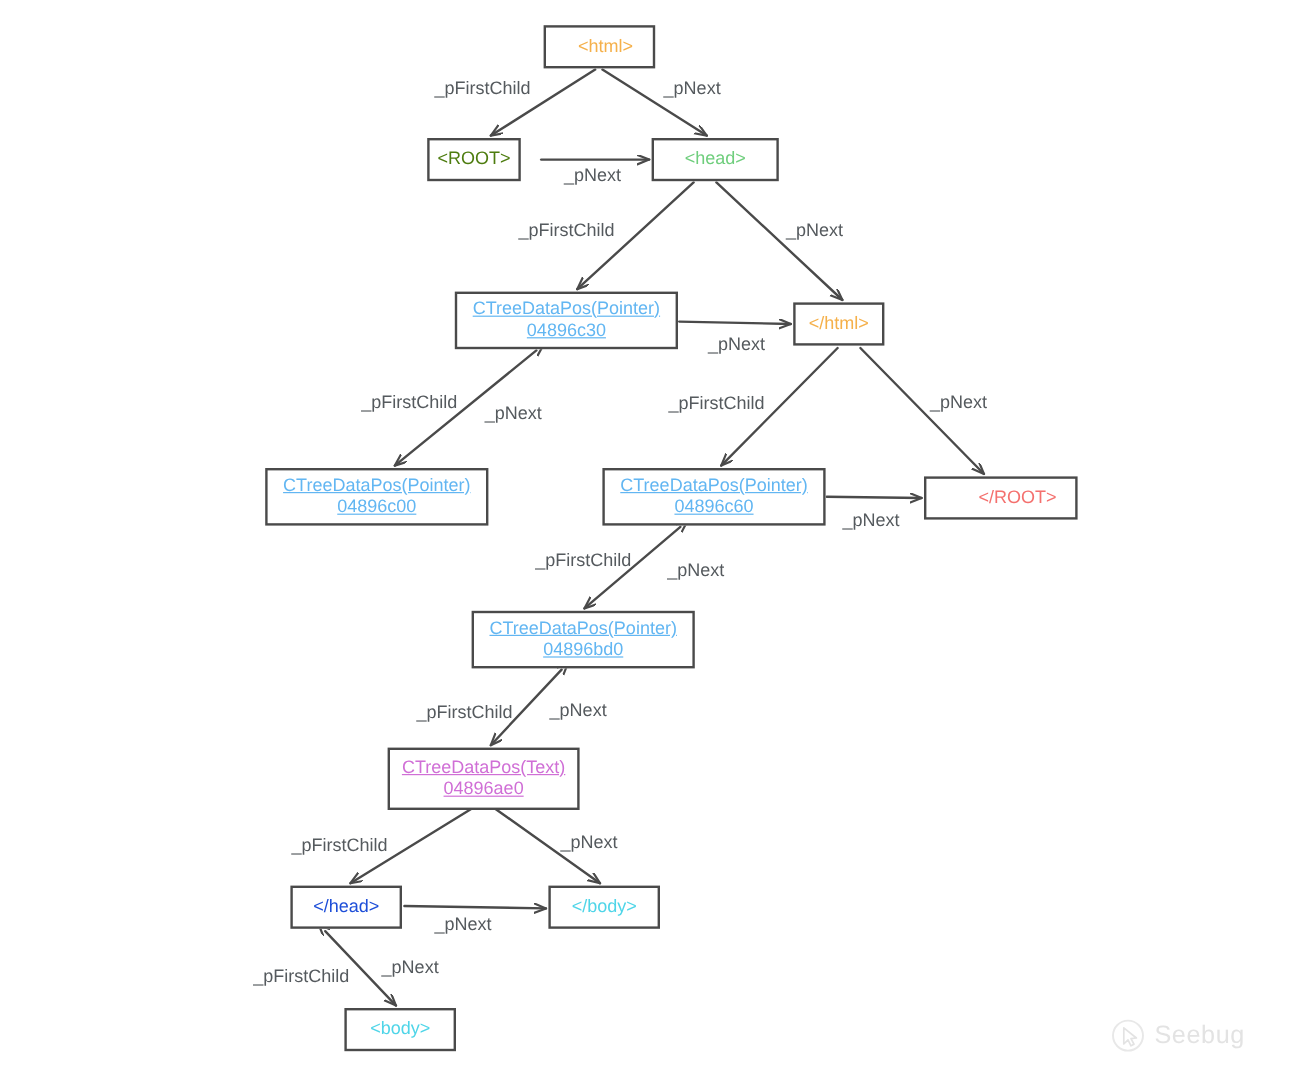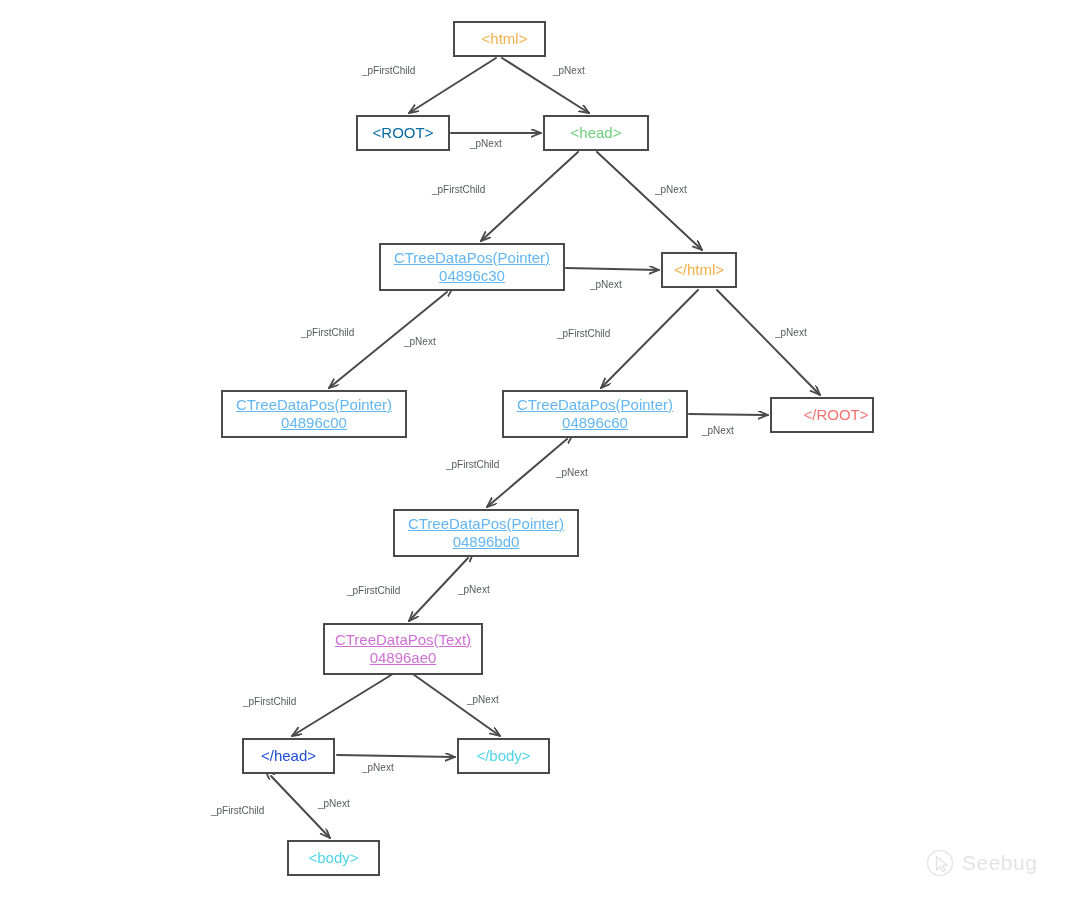--- a/index.html
+++ b/index.html
@@ -33,21 +33,21 @@
     line-height: 1.22;
     white-space: nowrap;
     z-index: 3;
   }
   .node .l1 { display: block; }
   .node .l2 { display: block; }
   .tag-node { font-size: 15px; }
   .ptr-node { font-size: 15px; text-decoration: underline; }
   .edge-label {
     position: absolute;
-    font-size: 10px;
+    font-size: 15px;
     color: #555a5e;
     white-space: nowrap;
     z-index: 4;
   }
   .watermark {
     position: absolute;
     left: 925px;
     top: 848px;
     display: flex;
     align-items: center;
@@ -107,42 +107,42 @@
     <line x1="337" y1="755" x2="455" y2="757" marker-end="url(#arrowhead)"></line>
 
     <line x1="271" y1="776" x2="330" y2="838" marker-end="url(#arrowhead)" marker-start="url(#arrowtail)"></line>
   </g>
 </svg>
 
 <div id="nodes-layer">
     <div class="node tag-node" style="left: 453px; top: 21px; width: 93px; height: 36px; color: rgb(245, 176, 74); border-color: rgb(74, 74, 74); padding-left: 10px;">
       <span class="l1">&lt;html&gt;</span>
     </div>
-    <div class="node tag-node" style="left: 356px; top: 115px; width: 94px; height: 36px; color: #0369a1; border-color: rgb(74, 74, 74);">
+    <div class="node tag-node" style="left: 356px; top: 115px; width: 78px; height: 36px; color: #4d7c0f; border-color: rgb(74, 74, 74);">
       <span class="l1">&lt;ROOT&gt;</span>
     </div>
     <div class="node tag-node" style="left: 543px; top: 115px; width: 106px; height: 36px; color: rgb(111, 206, 125); border-color: rgb(74, 74, 74);">
       <span class="l1">&lt;head&gt;</span>
     </div>
     <div class="node ptr-node" style="left: 379px; top: 243px; width: 186px; height: 48px; color: rgb(98, 182, 242); border-color: rgb(74, 74, 74);">
       <span class="l1">CTreeDataPos(Pointer)</span>
       <span class="l2">04896c30</span>
     </div>
     <div class="node tag-node" style="left: 661px; top: 252px; width: 76px; height: 36px; color: rgb(245, 176, 74); border-color: rgb(74, 74, 74);">
       <span class="l1">&lt;/html&gt;</span>
     </div>
     <div class="node ptr-node" style="left: 221px; top: 390px; width: 186px; height: 48px; color: rgb(98, 182, 242); border-color: rgb(74, 74, 74);">
       <span class="l1">CTreeDataPos(Pointer)</span>
       <span class="l2">04896c00</span>
     </div>
     <div class="node ptr-node" style="left: 502px; top: 390px; width: 186px; height: 48px; color: rgb(98, 182, 242); border-color: rgb(74, 74, 74);">
       <span class="l1">CTreeDataPos(Pointer)</span>
       <span class="l2">04896c60</span>
     </div>
-    <div class="node tag-node" style="left: 770px; top: 397px; width: 104px; height: 36px; color: rgb(244, 112, 110); border-color: rgb(74, 74, 74); padding-left: 28px;">
+    <div class="node tag-node" style="left: 770px; top: 397px; width: 128px; height: 36px; color: rgb(244, 112, 110); border-color: rgb(74, 74, 74); padding-left: 28px;">
       <span class="l1">&lt;/ROOT&gt;</span>
     </div>
     <div class="node ptr-node" style="left: 393px; top: 509px; width: 186px; height: 48px; color: rgb(98, 182, 242); border-color: rgb(74, 74, 74);">
       <span class="l1">CTreeDataPos(Pointer)</span>
       <span class="l2">04896bd0</span>
     </div>
     <div class="node ptr-node" style="left: 323px; top: 623px; width: 160px; height: 52px; color: rgb(208, 111, 214); border-color: rgb(74, 74, 74);">
       <span class="l1">CTreeDataPos(Text)</span>
       <span class="l2">04896ae0</span>
     </div>

